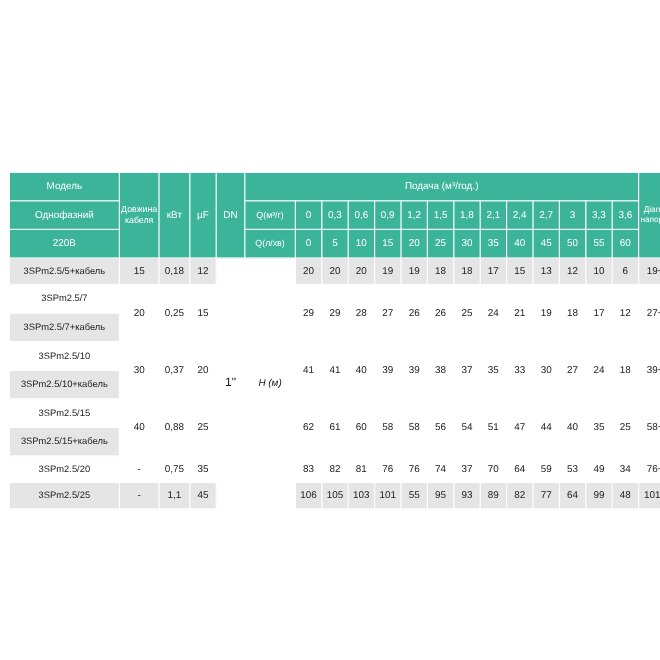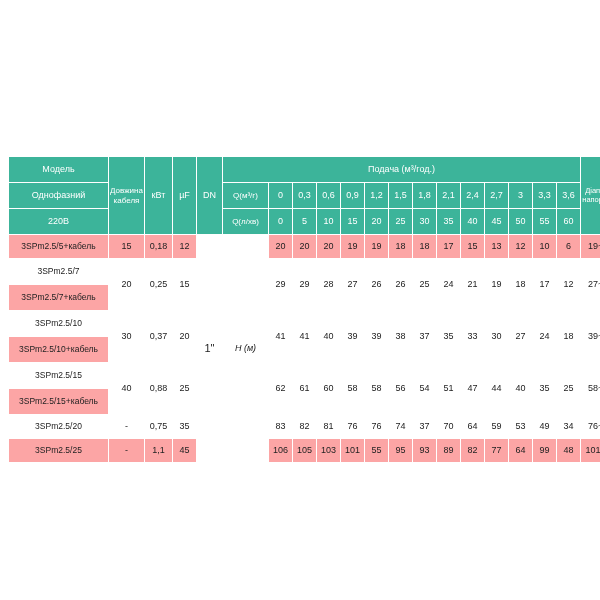--- a/index.html
+++ b/index.html
@@ -34,21 +34,21 @@
   
   .hd {
     background: #3cb49a;
     color: #ffffff;
     font-weight: bold;
     font-size: 9px;
   }
   .hd.small { font-size: 8px; }
   .hd.tiny { font-size: 7.5px; }
   
-  .r-light { background: #fca5a5; }
+  .r-light { background: #e5e5e5; }
   .r-white { background: #ffffff; }
   .model {
     text-align: left;
     padding-left: 6px;
     font-size: 8.5px;
     color: #222222;
   }
   .dn { font-size: 11px; }
   .hm { font-size: 9px; font-style: italic; }
   .rowh { height: 24px; }

